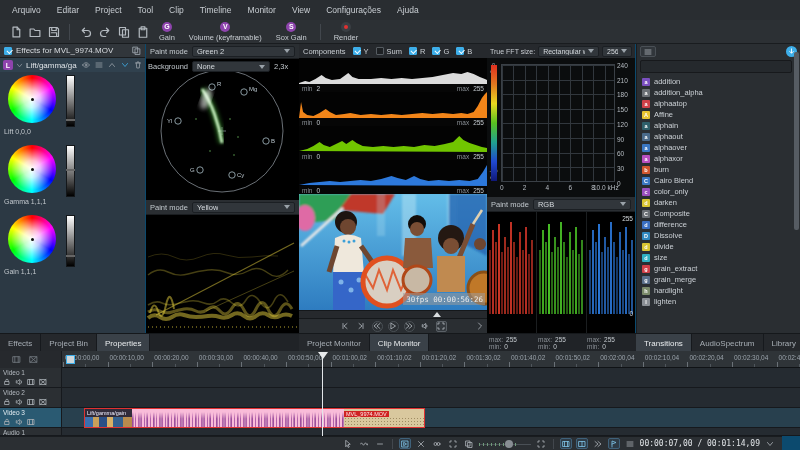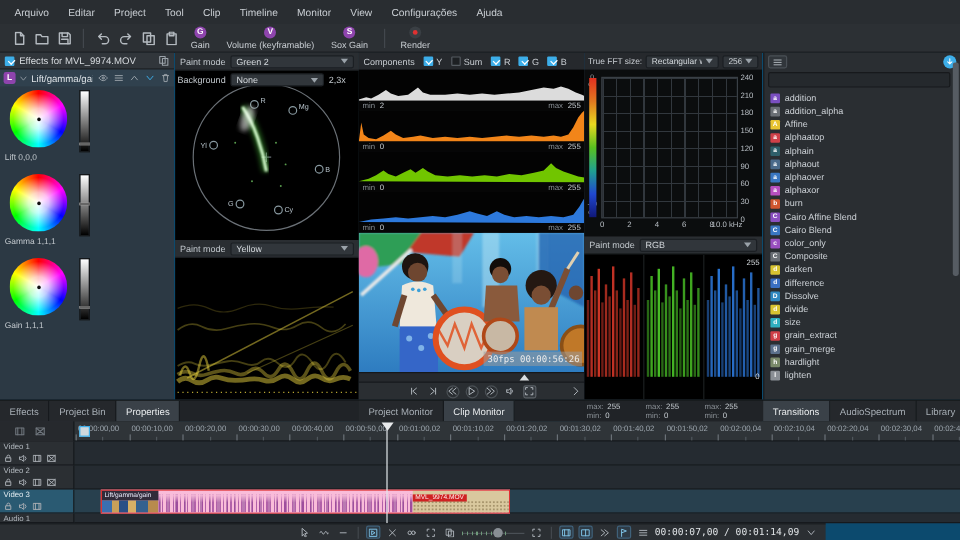--- a/index.html
+++ b/index.html
@@ -154,21 +154,21 @@
 #clip .wv::before{content:"";position:absolute;inset:0;background:linear-gradient(180deg,#f9bcd9 0%,rgba(249,188,217,0) 45%)}
 #clip .namezone{position:absolute;left:259px;right:0;top:0;bottom:0;background:#d9c89e}
 #clip .nlabel{height:8px;background:#cf2222;color:#ffe9e9;font-size:5.5px;line-height:8px;padding:0 2px;white-space:nowrap;overflow:hidden}
 #clip .dots{position:absolute;left:0;right:0;top:8px;bottom:0;
   background-image:radial-gradient(rgba(120,100,60,.6) 0.5px,transparent 0.7px);background-size:3px 3px}
 #playline{position:absolute;left:322px;top:6px;width:1px;height:79px;background:#e2e6e9;z-index:5}
 #playtri{position:absolute;left:318px;top:1px;width:0;height:0;z-index:6;
   border-left:5px solid transparent;border-right:5px solid transparent;border-top:7px solid #e8eaec}
 
 
-#statusbar{position:absolute;left:0;top:436px;width:688px;height:14px;background:#2b2f33;border-top:1px solid #191c1f;
+#statusbar{position:absolute;left:0;top:436px;width:782px;height:14px;background:#2b2f33;border-top:1px solid #191c1f;
   display:flex;align-items:center;justify-content:flex-end;gap:4px;padding:0 6px}
 .sic{width:12px;height:11px;display:flex;align-items:center;justify-content:center;color:#aeb4ba}
 .sic svg{width:8px;height:8px}
 .sic.blue{color:#7fc4e8;border:1px solid #3f617a;border-radius:2px;background:#2e3b46}
 .ssep{width:1px;height:10px;background:#42474d;margin:0 2px}
 #zslider{width:52px;height:10px;position:relative}
 #zslider .trk{position:absolute;left:0;right:0;top:5px;height:1px;background:#4a5056}
 #zslider .dts{position:absolute;left:0;right:14px;top:4px;height:3px;
   background-image:repeating-linear-gradient(90deg,#6f9a7a 0 1px,transparent 1px 4px)}
 #zslider .knb{position:absolute;left:26px;top:1px;width:8px;height:8px;border-radius:50%;background:#888e94}
@@ -789,66 +789,62 @@
     <div id="tlist">
         <div class="titem">
           <span class="ticon" style="background: rgb(122, 79, 192);">a</span>
           <span>addition</span>
         </div>
         <div class="titem">
           <span class="ticon" style="background: rgb(106, 111, 117);">a</span>
           <span>addition_alpha</span>
         </div>
         <div class="titem">
+          <span class="ticon" style="background: rgb(208, 64, 72);">a</span>
+          <span>alphaatop</span>
+        </div>
+        <div class="titem">
           <span class="ticon" style="background: rgb(232, 196, 49);">A</span>
           <span>Affine</span>
         </div>
         <div class="titem">
-          <span class="ticon" style="background: rgb(208, 64, 72);">a</span>
-          <span>alphaatop</span>
-        </div>
-        <div class="titem">
           <span class="ticon" style="background: rgb(46, 95, 106);">a</span>
           <span>alphain</span>
         </div>
         <div class="titem">
           <span class="ticon" style="background: rgb(74, 106, 138);">a</span>
           <span>alphaout</span>
         </div>
         <div class="titem">
           <span class="ticon" style="background: rgb(58, 119, 194);">a</span>
           <span>alphaover</span>
         </div>
         <div class="titem">
           <span class="ticon" style="background: rgb(184, 79, 192);">a</span>
           <span>alphaxor</span>
         </div>
         <div class="titem">
           <span class="ticon" style="background: rgb(208, 86, 46);">b</span>
           <span>burn</span>
         </div>
         <div class="titem">
-          <span class="ticon" style="background: rgb(138, 79, 192);">C</span>
-          <span>Cairo Affine Blend</span>
-        </div>
-        <div class="titem">
           <span class="ticon" style="background: rgb(58, 119, 194);">C</span>
           <span>Cairo Blend</span>
         </div>
         <div class="titem">
           <span class="ticon" style="background: rgb(154, 79, 192);">c</span>
           <span>color_only</span>
         </div>
         <div class="titem">
+          <span class="ticon" style="background: rgb(216, 196, 49);">d</span>
+          <span>darken</span>
+        </div>
+        <div class="titem">
           <span class="ticon" style="background: rgb(106, 111, 117);">C</span>
           <span>Composite</span>
-        </div>
-        <div class="titem">
-          <span class="ticon" style="background: rgb(216, 196, 49);">d</span>
-          <span>darken</span>
         </div>
         <div class="titem">
           <span class="ticon" style="background: rgb(58, 111, 194);">d</span>
           <span>difference</span>
         </div>
         <div class="titem">
           <span class="ticon" style="background: rgb(47, 136, 192);">D</span>
           <span>Dissolve</span>
         </div>
         <div class="titem">

